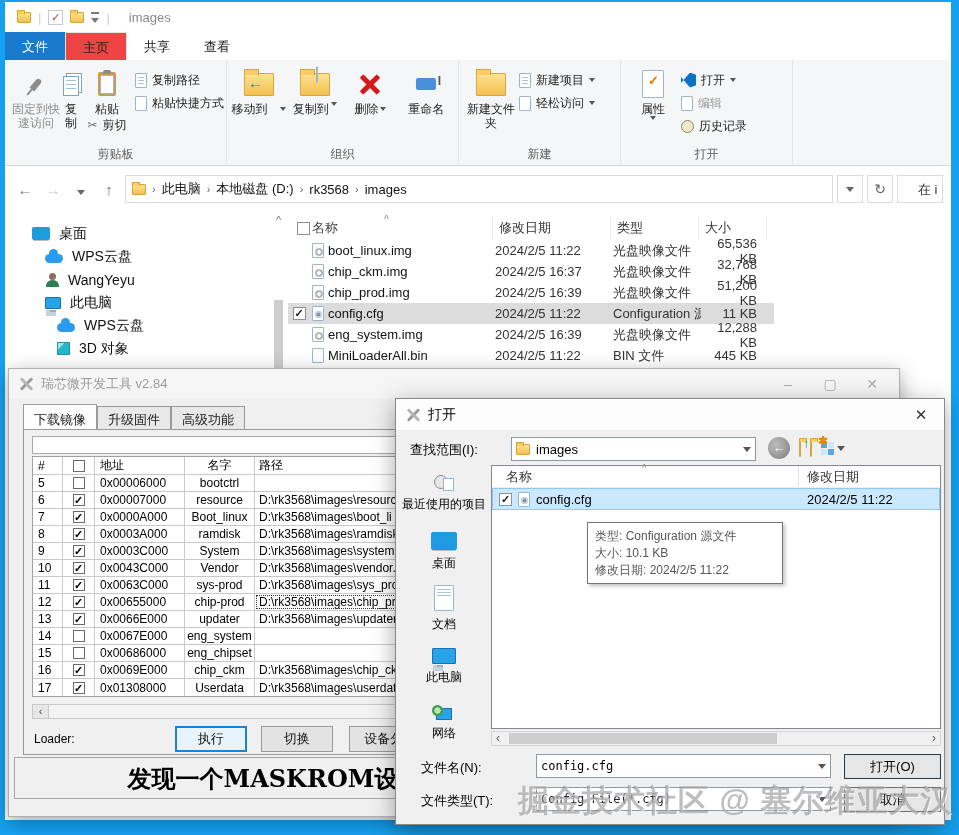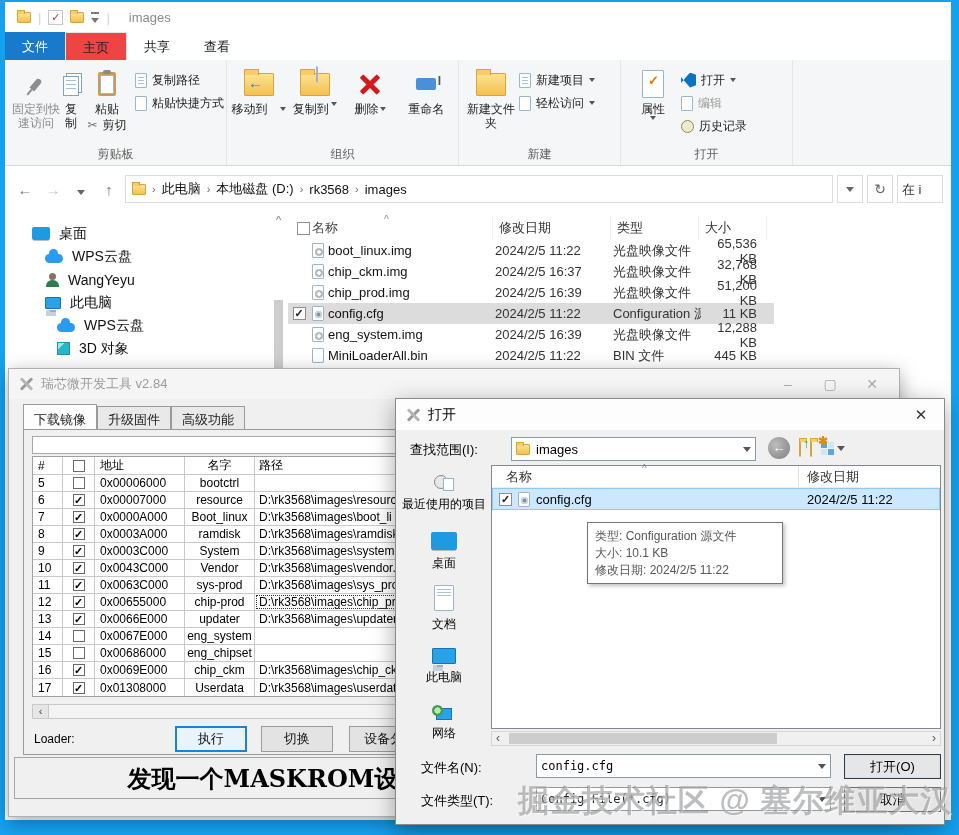--- a/index.html
+++ b/index.html
@@ -76,21 +76,21 @@
   .arr { font-size:15px; color:#2f78c4; font-weight:bold; }
   .chev { width:0;height:0;border-left:4px solid transparent;border-right:4px solid transparent;border-top:5px solid #666; }
 
   
   .addrbar { height:46px; display:flex; align-items:center; padding:0 8px; gap:4px; }
   .navico { width:24px; text-align:center; font-size:15px; color:#777; }
   .navico.dim { color:#c5c5c5; }
   .crumbbox { flex:1; height:28px; border:1px solid #dcdcdc; display:flex; align-items:center; padding:0 6px; gap:6px; font-size:13px; color:#111; }
   .crumb-sep { color:#666; font-size:11px; }
   .sqbtn { width:26px; height:28px; border:1px solid #dcdcdc; display:flex; align-items:center; justify-content:center; color:#666; font-size:14px; }
-  .searchbox { width:46px; height:28px; border:1px solid #dcdcdc; font-size:13px; color:#333; padding:5px 4px; overflow:hidden; white-space:nowrap; }
+  .searchbox { width:46px; height:28px; border:1px solid #dcdcdc; font-size:13px; color:#333; padding:5px 20px; overflow:hidden; white-space:nowrap; }
 
   .mainarea { position:absolute; top:210px; left:0; right:0; bottom:0; display:flex; overflow:hidden; }
   .sidebar { width:283px; position:relative; padding-top:10px; }
   .side-item { height:23px; display:flex; align-items:center; gap:9px; font-size:14px; color:#111; }
   .lv0{ padding-left:27px; } .lv1{ padding-left:40px; } .lv2{ padding-left:52px; }
   .side-scroll { position:absolute; right:3px; top:2px; width:13px; bottom:0; }
   .side-scroll .up { color:#777; font-size:11px; text-align:center; }
   .side-scroll .thumb { position:absolute; left:2px; top:86px; width:9px; height:70px; background:#cdcdcd; }
 
   .filelist { flex:1; position:relative; font-size:13px; padding-top:4px; }

